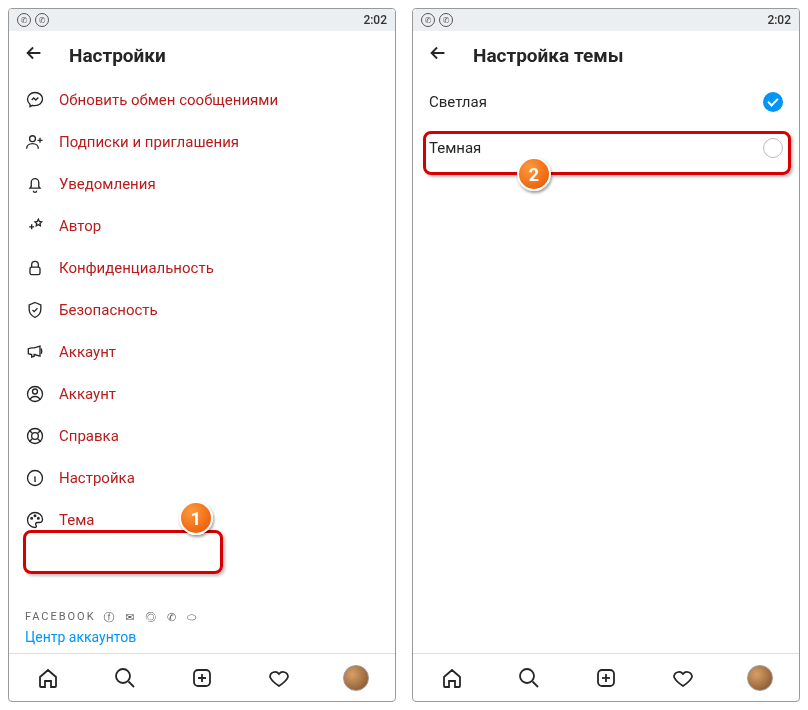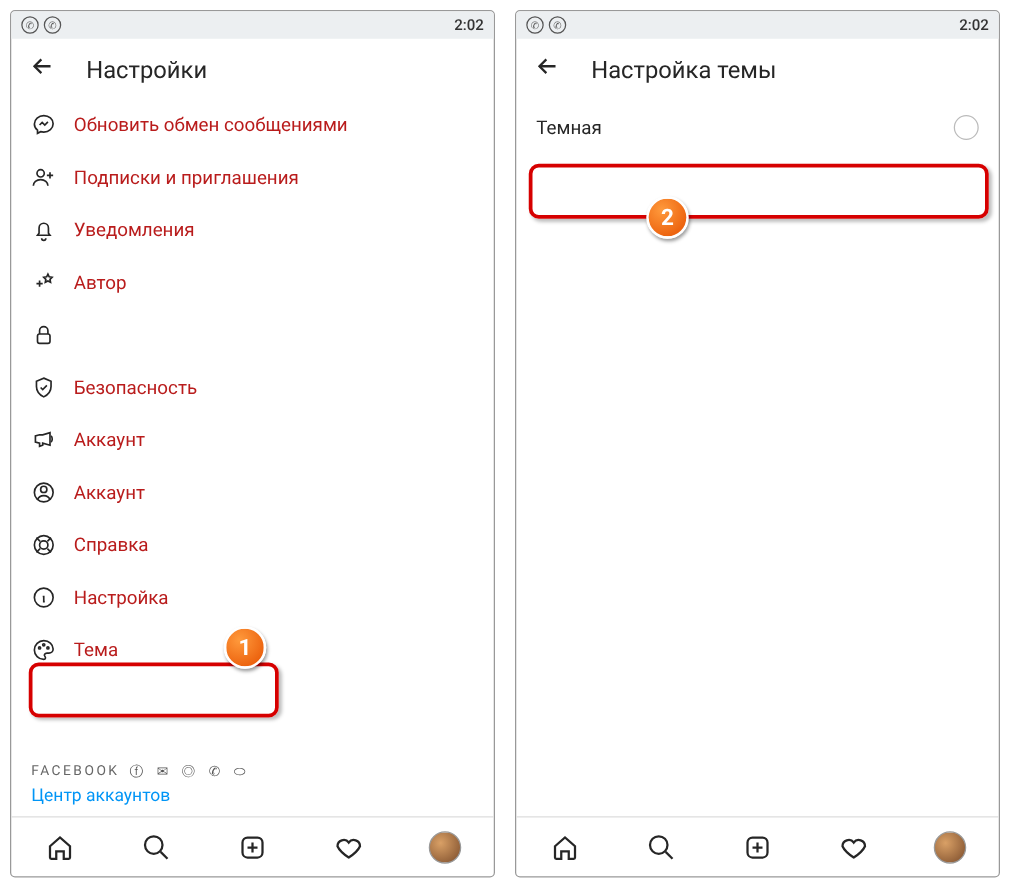--- a/index.html
+++ b/index.html
@@ -46,21 +46,21 @@
   }
   .app-header {
     height: 48px;
     display: flex;
     align-items: center;
     padding: 0 14px;
     gap: 24px;
     border-bottom: 0;
   }
   .back-arrow svg { width: 22px; height: 22px; stroke:#262626; }
-  .header-title { font-size: 19px; font-weight: 400; color:#262626; }
+  .header-title { font-size: 19px; font-weight: 700; color:#262626; }
   .search-row {
     height: 40px;
     display: flex;
     align-items: center;
     padding: 0 16px;
     gap: 14px;
     color: #bbb;
   }
   .search-row svg { width:18px; height:18px; stroke:#bbb; fill:none; }
   .search-placeholder { font-size: 15px; color:#bbb; }
@@ -208,20 +208,21 @@
           </span>
         <span>Автор</span>
       </div>
       <div class="list-item">
         <span class="icon">
             <svg viewBox="0 0 24 24">
               <rect x="6" y="11" width="12" height="9" rx="2"></rect>
               <path d="M8 11V8a4 4 0 018 0v3"></path>
             </svg>
           </span>
+        <span>Конфиденциальность</span>
       </div>
       <div class="list-item">
         <span class="icon">
             <svg viewBox="0 0 24 24">
               <path d="M12 3l7 3v5c0 5-3 8-7 10-4-2-7-5-7-10V6l7-3z"></path>
               <path d="M9 12l2 2 4-4"></path>
             </svg>
           </span>
         <span>Безопасность</span>
       </div>
@@ -329,20 +330,24 @@
       <span class="back-arrow">
         <svg viewBox="0 0 24 24" fill="none" stroke-width="2">
             <path d="M19 12H5"></path>
             <path d="M11 18l-6-6 6-6"></path>
           </svg>
       </span>
       <span class="header-title">Настройка темы</span>
     </div>
 
     <div class="theme-option">
+      <span>Светлая</span>
+      <span class="radio-checked"></span>
+    </div>
+    <div class="theme-option">
       <span>Темная</span>
       <span class="radio-empty"></span>
     </div>
 
     <div style="flex:1"></div>
 
     <div class="bottom-nav">
       <span class="nav-item">
           <svg viewBox="0 0 24 24">
             <path d="M4 11l8-7 8 7v9a1 1 0 01-1 1h-4v-6h-6v6H5a1 1 0 01-1-1v-9z"></path>

